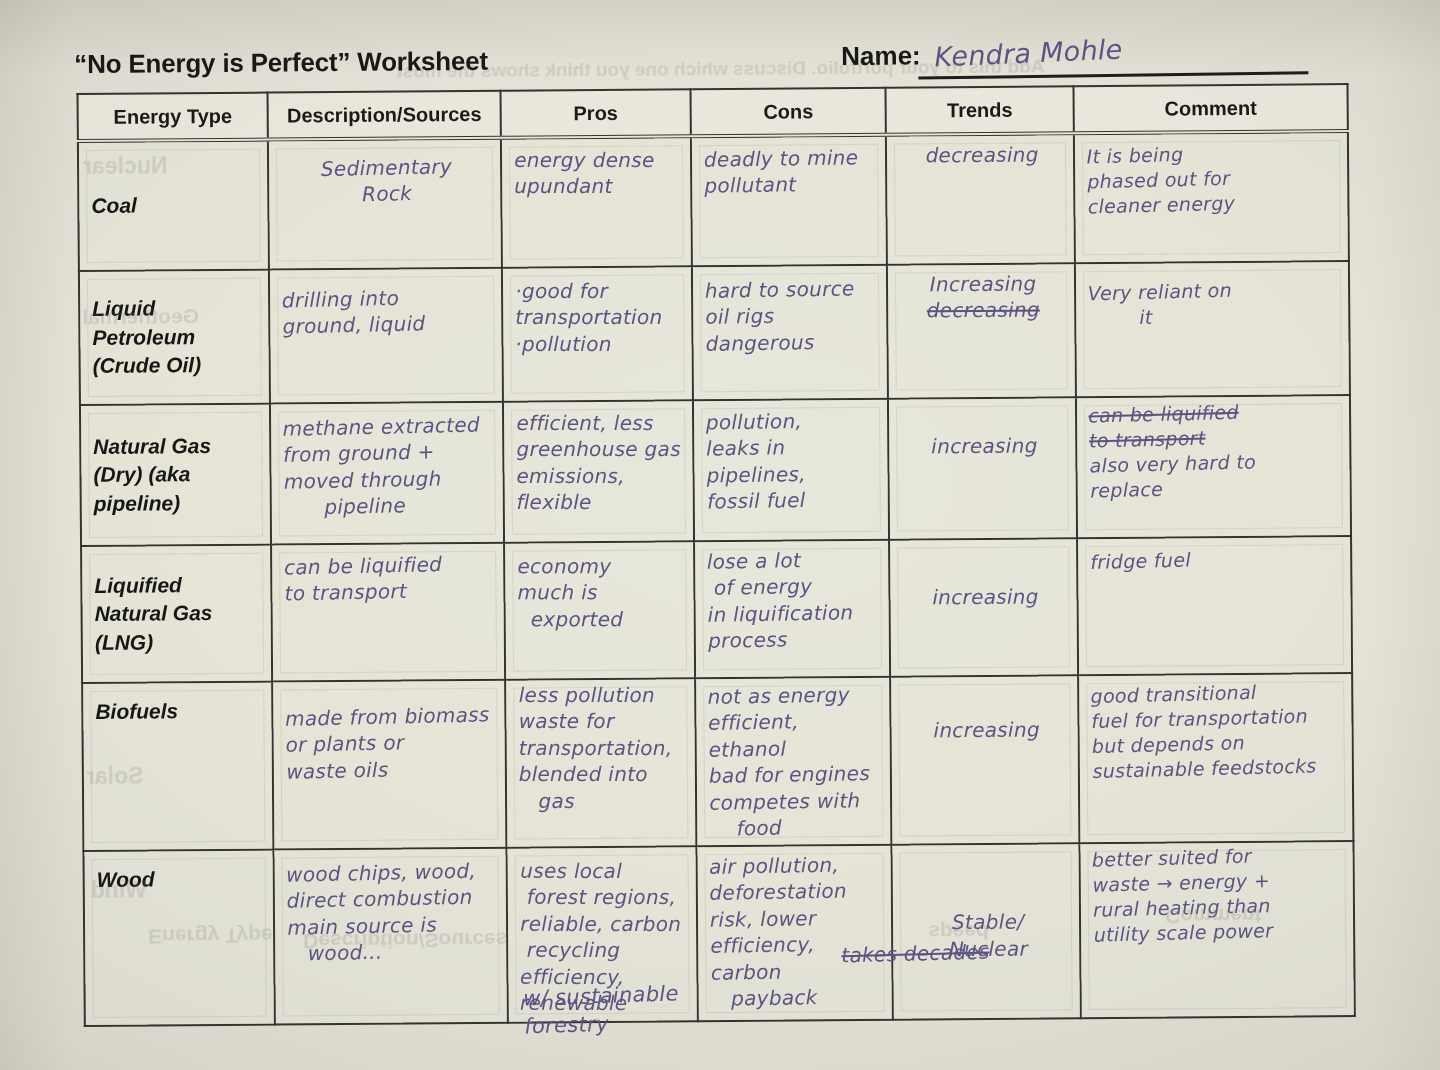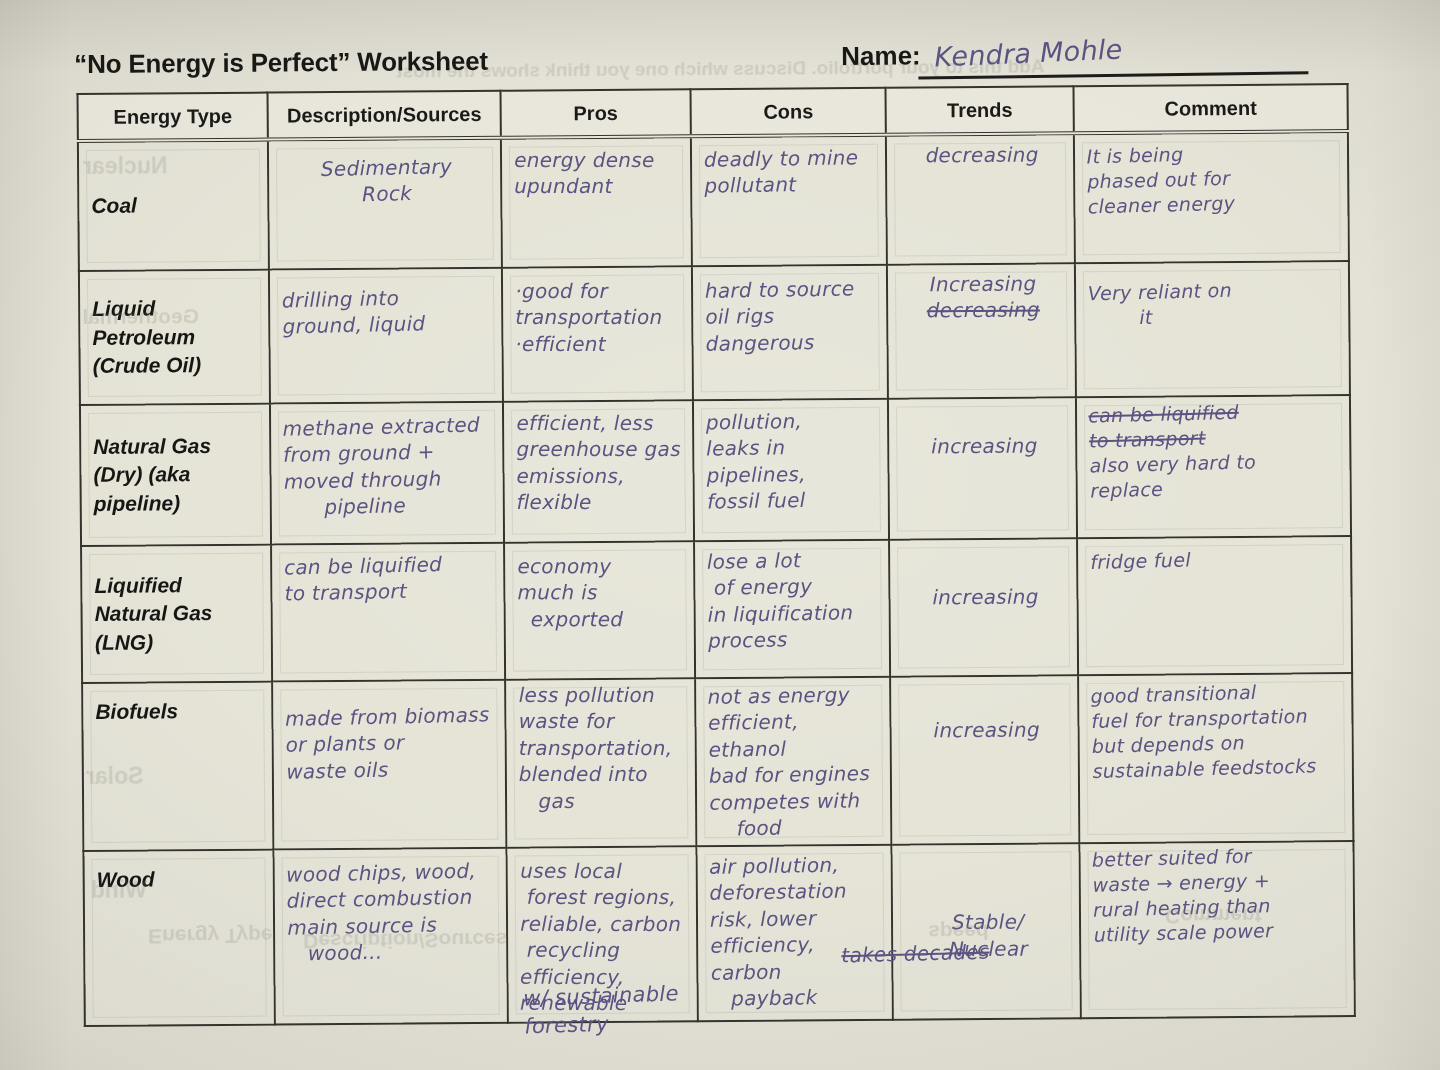--- a/index.html
+++ b/index.html
@@ -82,21 +82,21 @@
 cleaner energy</span></td>
         </tr>
         <tr>
           <td class="c-type">Liquid
 Petroleum
 (Crude Oil)</td>
           <td class="hw-cell c-desc" style="padding-top: 16px;"><span class="hw">drilling into
 ground, liquid</span></td>
           <td class="hw-cell c-pros" style="padding-top: 10px;"><span class="hw">·good for
 transportation
-·efficient</span></td>
+·pollution</span></td>
           <td class="hw-cell c-cons" style="padding-top: 10px;"><span class="hw">hard to source
 oil rigs dangerous</span></td>
           <td class="hw-cell c-trends" style="padding-top: 6px;"><span class="hw">Increasing
 <span class="struck">decreasing</span></span></td>
           <td class="hw-cell c-comment" style="padding-top: 16px;"><span class="hw">Very reliant on
         it</span></td>
         </tr>
         <tr>
           <td class="c-type">Natural Gas
 (Dry) (aka

